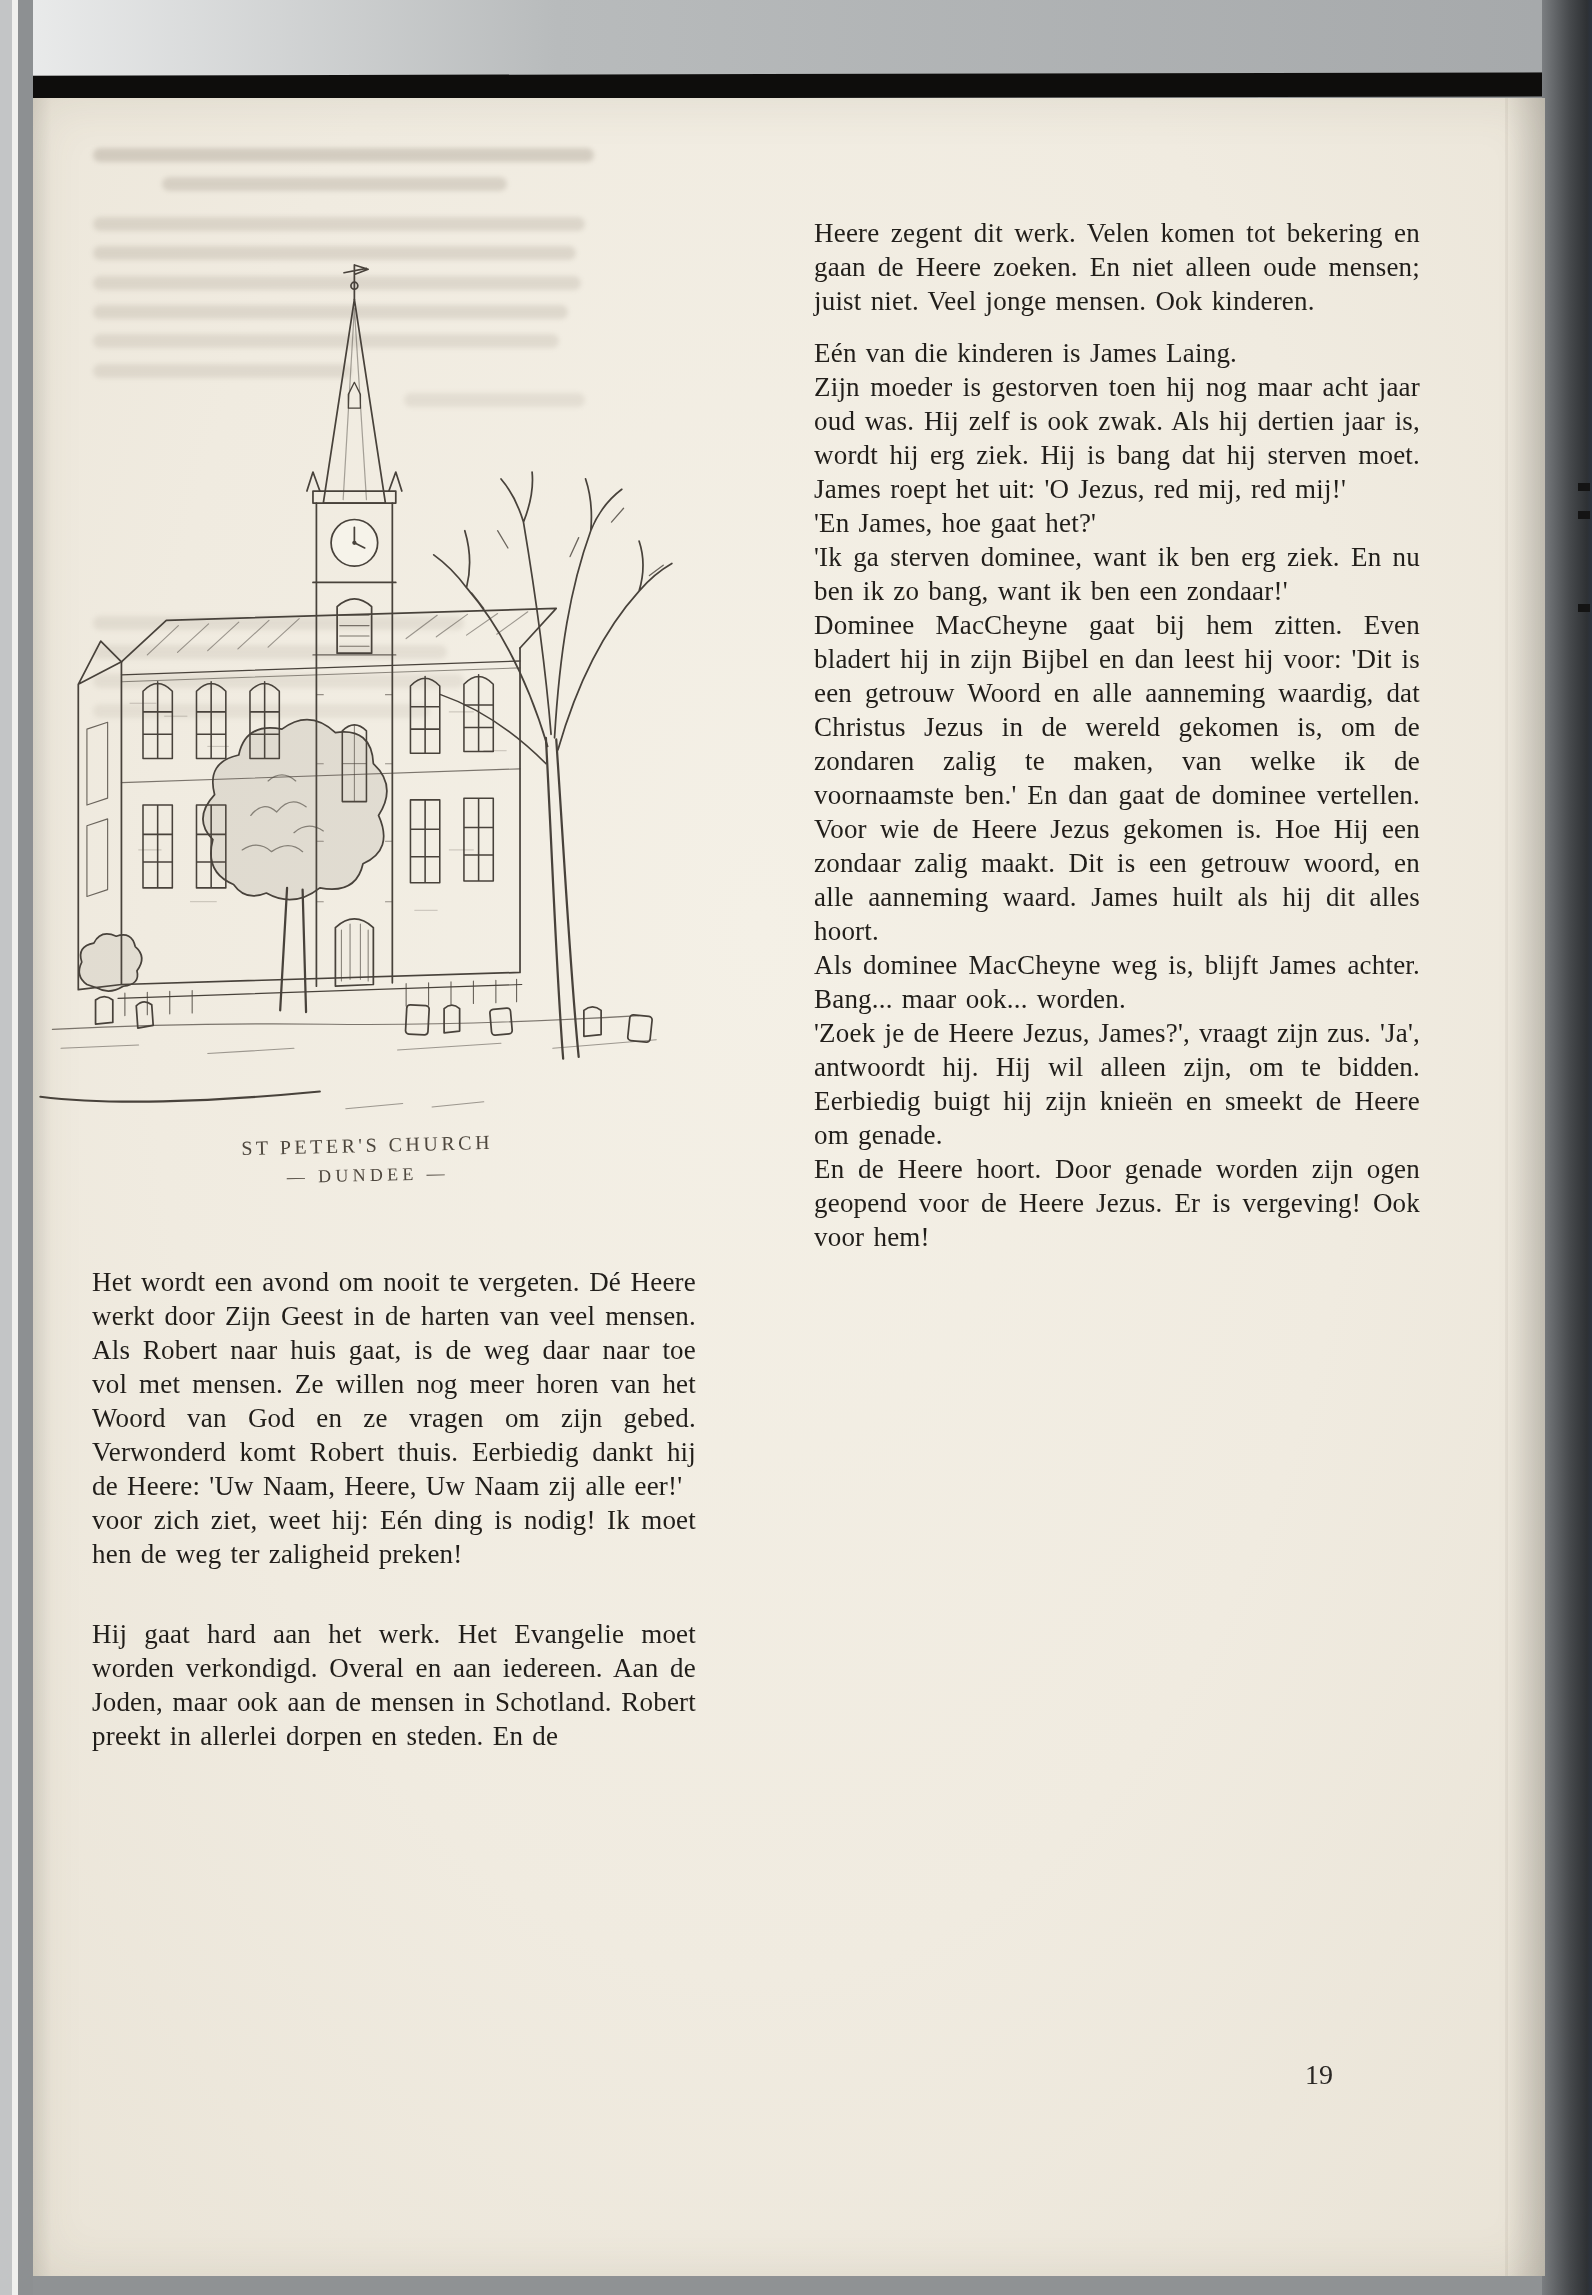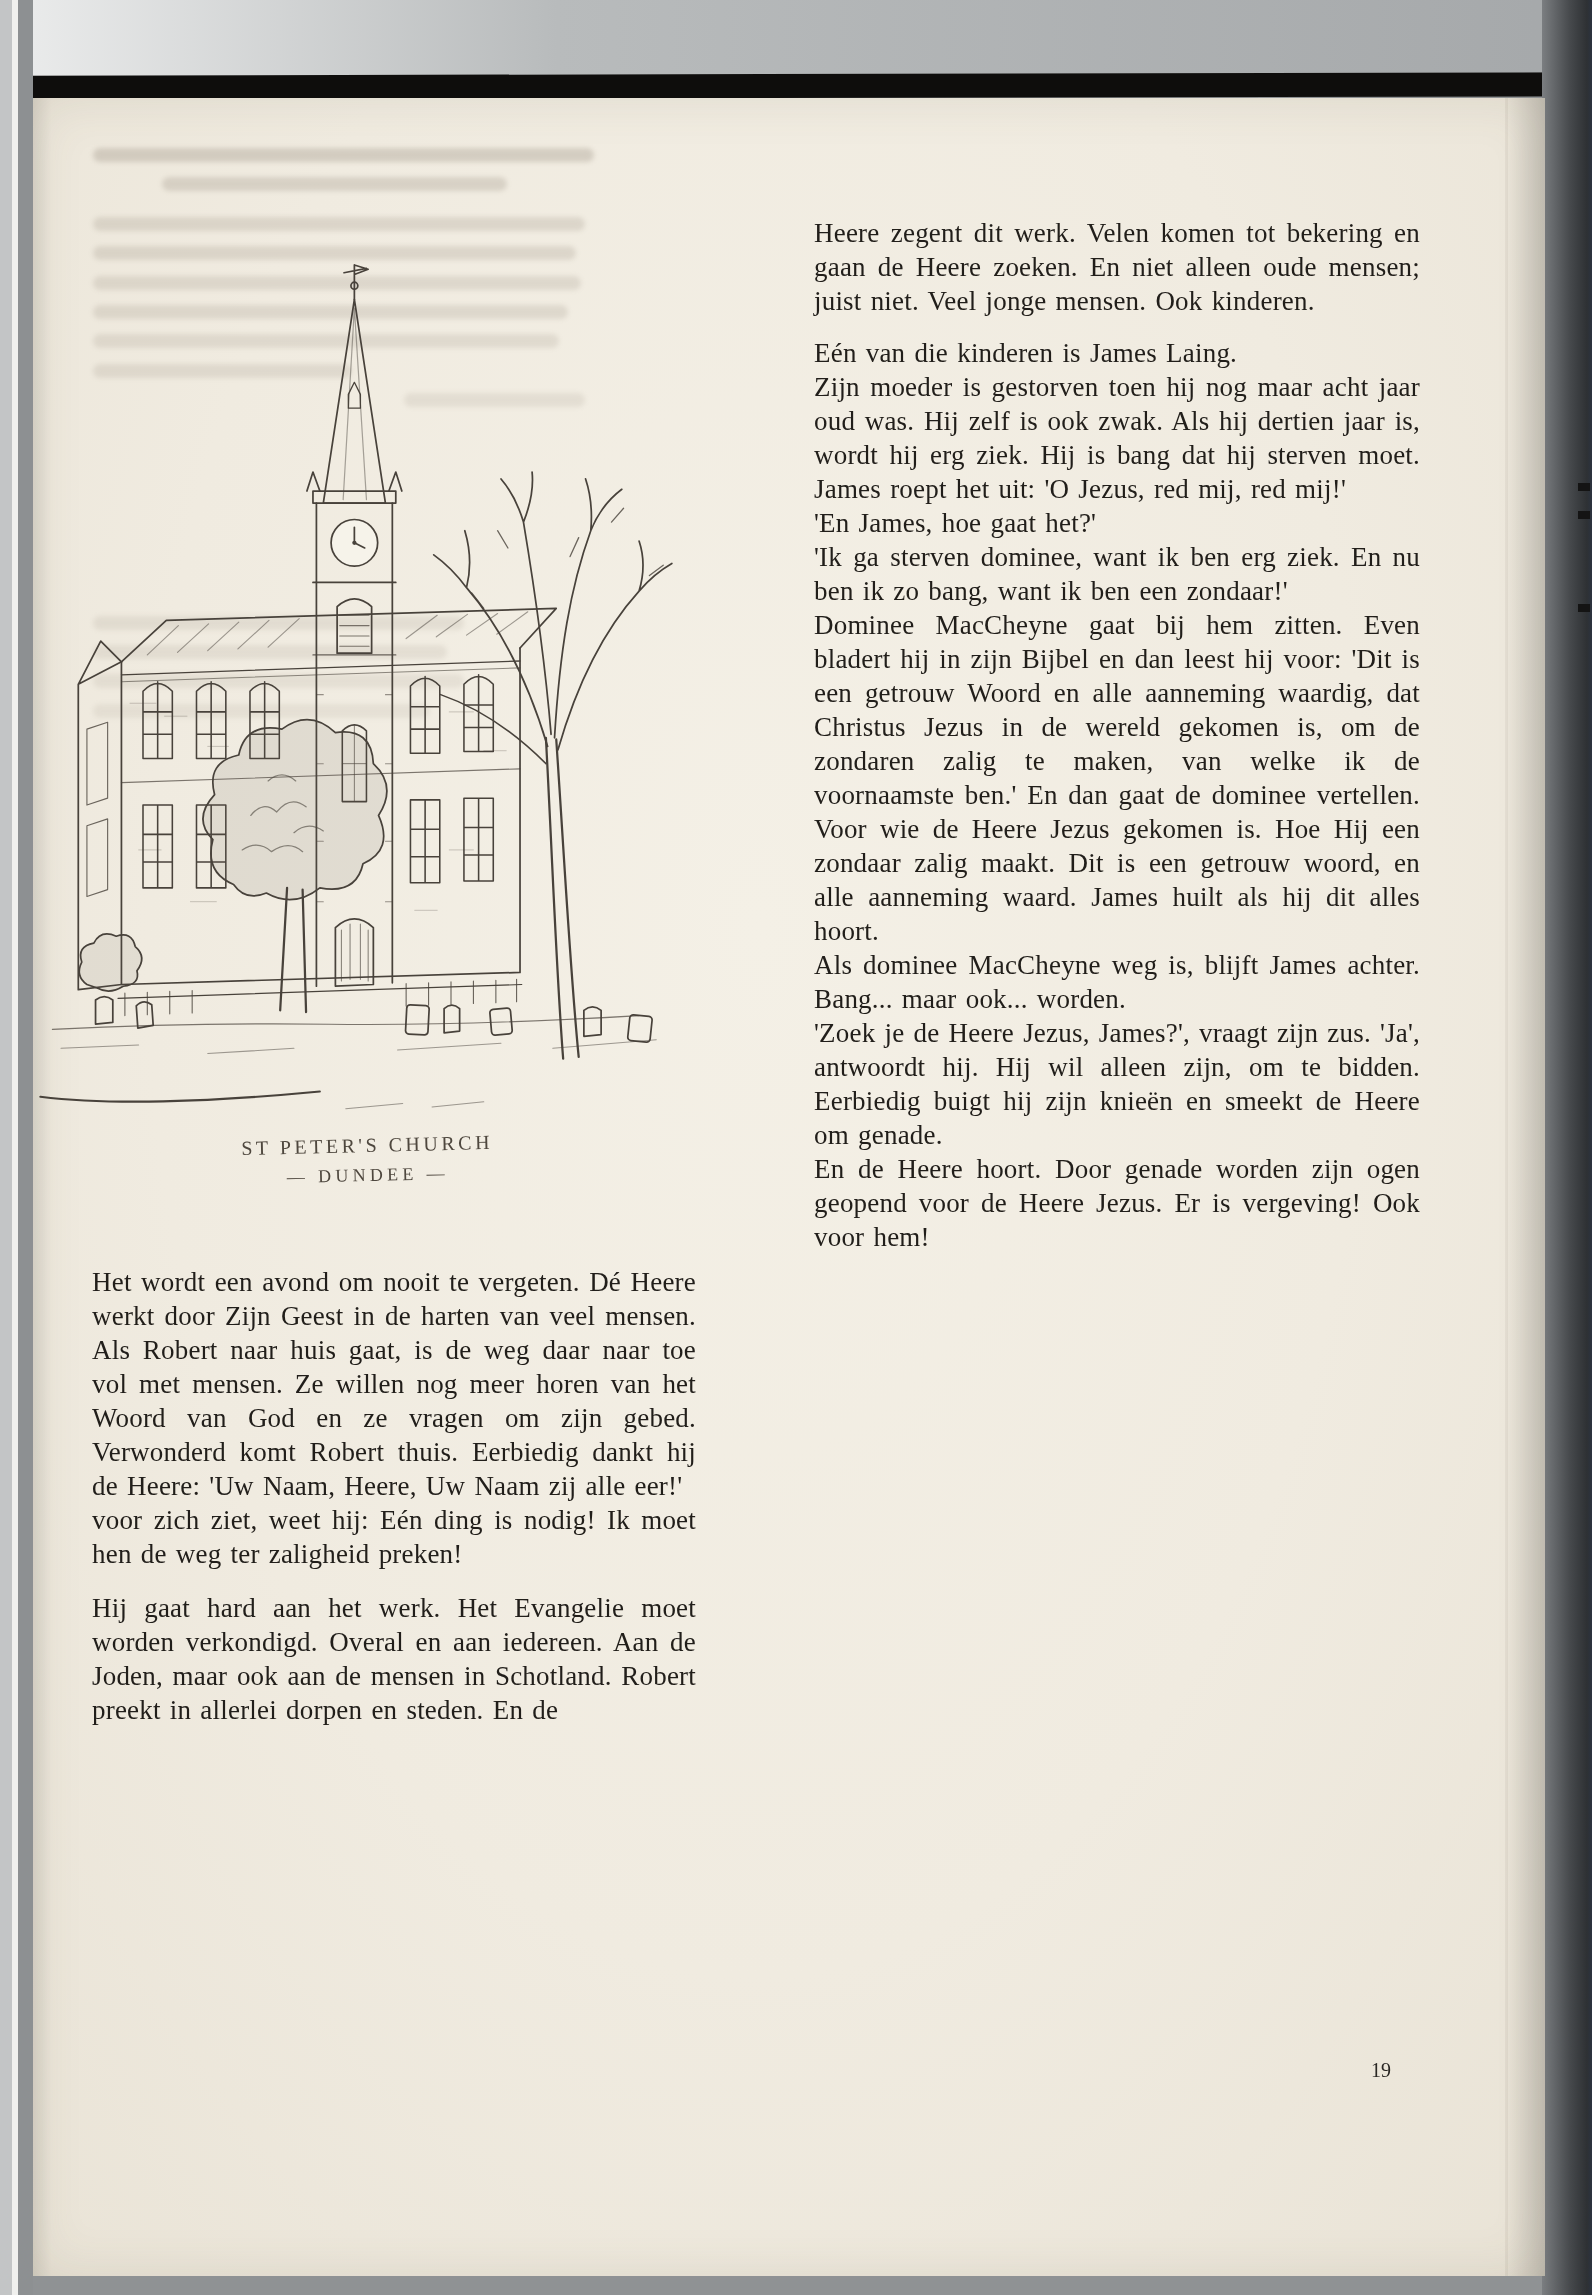--- a/index.html
+++ b/index.html
@@ -39,32 +39,32 @@
 
   
   .bl { position:absolute; height:14px; border-radius:7px; background:#93887a;
     filter:blur(2.6px); pointer-events:none; }
 
   
   .col { position:absolute; font-size:27px; line-height:34px; color:#211e1a;
     text-align:justify; letter-spacing:0.2px; word-spacing:2.2px; }
   .col p { margin:0; }
   .col p.gap { margin-top:18px; }
-  .col p.gap-large { margin-top:20px; }
+  .col p.gap-large { margin-top:46px; }
   .col-left  { left:59px;  top:1167px; width:604px; }
   .col-right { left:781px; top:118px;  width:606px; }
 
   .illus { position:absolute; left:1.7px; top:148px; width:656px; height:880px; }
 
   .caption { position:absolute; left:110px; top:1032px; width:449px; text-align:center;
     transform:rotate(-1.4deg); color:#4e473e; }
   .caption .cap1 { font-size:20px; letter-spacing:3.5px; line-height:31px; }
   .caption .cap2 { font-size:18px; letter-spacing:4.3px; line-height:29px; }
 
-  .page-num { position:absolute; left:1338px; top:1961px; font-size:20px; color:#2a2724;font-family:Liberation Serif, serif; }
+  .page-num { position:absolute; left:1272px; top:1961px; font-size:28px; color:#2a2724;font-family:Liberation Serif, serif; }
 </style>
 </head>
 <body>
 
 <div class="scan">
 
   <div class="top-area"></div>
   <div class="top-band"></div>
   <div class="left-band-outer"></div>
   <div class="left-line"></div>

